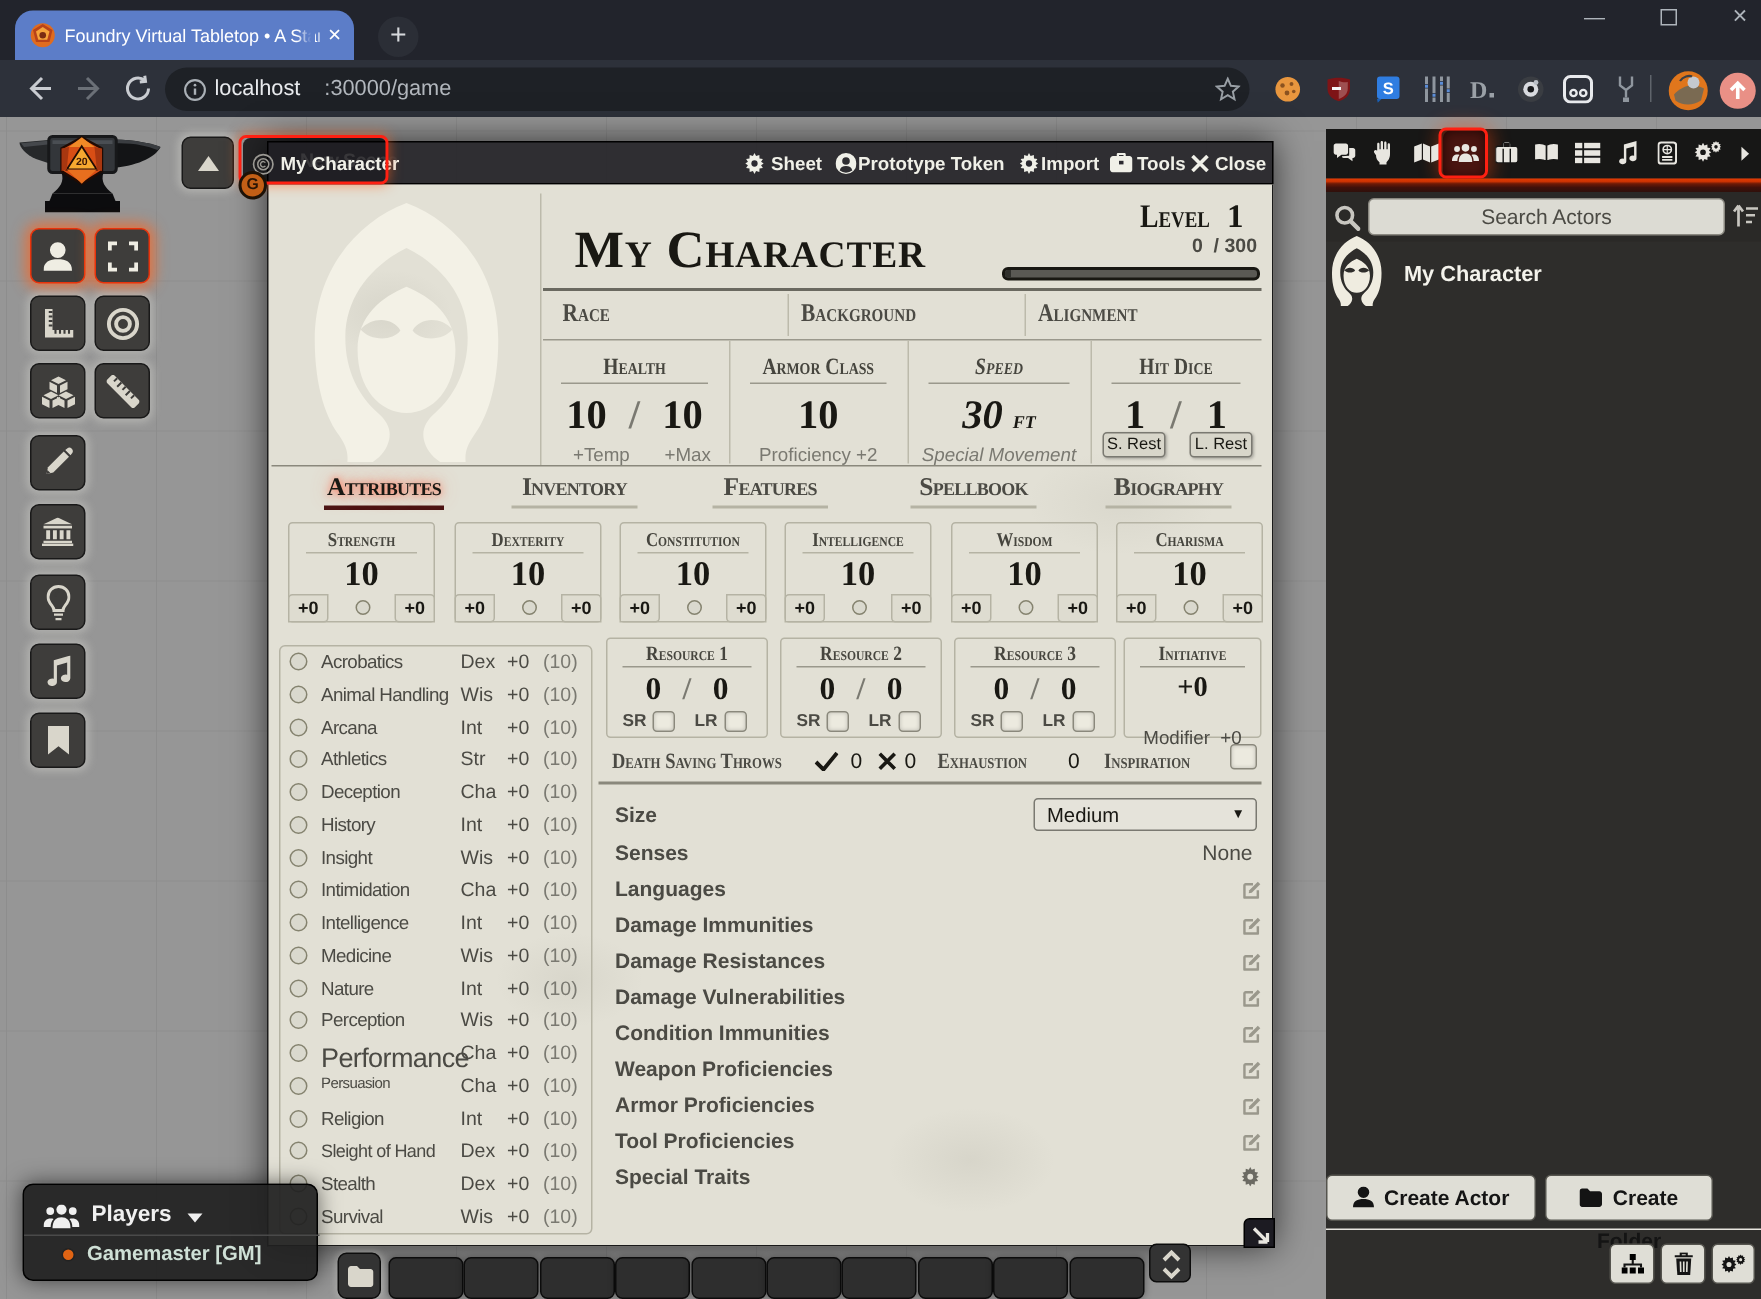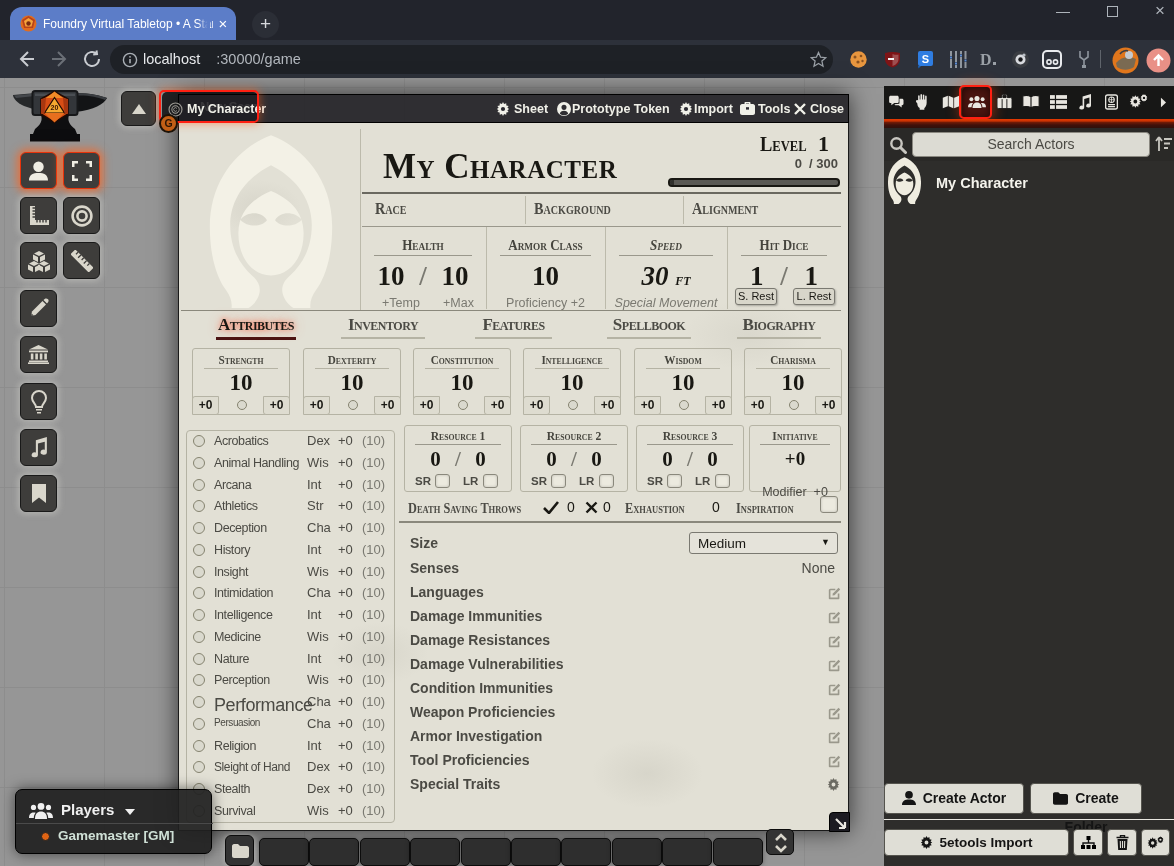--- a/index.html
+++ b/index.html
@@ -674,21 +674,21 @@
             <path d="M6 8 L13 1 L15 3 L8 10 L5.5 10.5 Z" fill="#9a988c"></path>
           </svg>
         </div>
         <div class="trlbl" style="left:231px;top:581px">Weapon Proficiencies</div>
         <div class="edic" style="top:584px">
           <svg width="13" height="13" viewBox="0 0 16 16">
             <path d="M1 4 C1 3 2 2 3 2 L9 2 L9 4 L3 4 L3 13 L12 13 L12 8 L14 8 L14 14 C14 14.6 13.6 15 13 15 L2 15 C1.4 15 1 14.6 1 14 Z" fill="#9a988c"></path>
             <path d="M6 8 L13 1 L15 3 L8 10 L5.5 10.5 Z" fill="#9a988c"></path>
           </svg>
         </div>
-        <div class="trlbl" style="left:231px;top:605px">Armor Investigation</div>
+        <div class="trlbl" style="left:231px;top:605px">Armor Proficiencies</div>
         <div class="edic" style="top:608px">
           <svg width="13" height="13" viewBox="0 0 16 16">
             <path d="M1 4 C1 3 2 2 3 2 L9 2 L9 4 L3 4 L3 13 L12 13 L12 8 L14 8 L14 14 C14 14.6 13.6 15 13 15 L2 15 C1.4 15 1 14.6 1 14 Z" fill="#9a988c"></path>
             <path d="M6 8 L13 1 L15 3 L8 10 L5.5 10.5 Z" fill="#9a988c"></path>
           </svg>
         </div>
         <div class="trlbl" style="left:231px;top:629px">Tool Proficiencies</div>
         <div class="edic" style="top:632px">
           <svg width="13" height="13" viewBox="0 0 16 16">
             <path d="M1 4 C1 3 2 2 3 2 L9 2 L9 4 L3 4 L3 13 L12 13 L12 8 L14 8 L14 14 C14 14.6 13.6 15 13 15 L2 15 C1.4 15 1 14.6 1 14 Z" fill="#9a988c"></path>
@@ -803,24 +803,20 @@
 
   <div class="sbbtn" style="left:0px;top:697px;width:140px;height:31px;line-height:29px;">
     <svg style="display:inline-block;vertical-align:-2px;margin-right:7px" width="14" height="14" viewBox="0 0 16 16">
         <use href="#person" fill="#141414"></use>
       </svg>Create Actor</div>
   <div class="sbbtn" style="left:146px;top:697px;width:112px;height:31px;line-height:29px;">
     <svg style="display:inline-block;vertical-align:-2px;margin-right:7px" width="15" height="13" viewBox="0 0 17 14">
         <path d="M0 2 C0 1 1 0 2 0 L6 0 L8 2 L15 2 C16 2 17 3 17 4 L17 12 C17 13 16 14 15 14 L2 14 C1 14 0 13 0 12 Z" fill="#141414"></path>
       </svg>Create Folder</div>
   <div class="abs" style="left:0;top:733px;width:290px;height:1px;background:#e8e6e0"></div>
-  <div class="sbbtn" style="left:0px;top:743px;width:185px;height:27px;line-height:25px;font-size:13.5px;">
-    <svg style="display:inline-block;vertical-align:-2px;margin-right:6px" width="13" height="13" viewBox="0 0 16 16">
-        <use href="#gearb" fill="#141414"></use>
-      </svg>5etools Import</div>
   <div class="sbbtn" style="left:189px;top:743px;width:30px;height:27px;">
     <svg style="margin:6px auto 0" width="15" height="14" viewBox="0 0 15 14">
         <rect x="5.5" y="0" width="4" height="4"></rect>
         <rect x="0" y="9" width="4" height="4"></rect>
         <rect x="5.5" y="9" width="4" height="4"></rect>
         <rect x="11" y="9" width="4" height="4"></rect>
         <path d="M7.5 4 L7.5 7 M2 9 L2 7 L13 7 L13 9" stroke="#141414" stroke-width="1.4" fill="none"></path>
       </svg>
     </div>
   <div class="sbbtn" style="left:223px;top:743px;width:30px;height:27px;">

